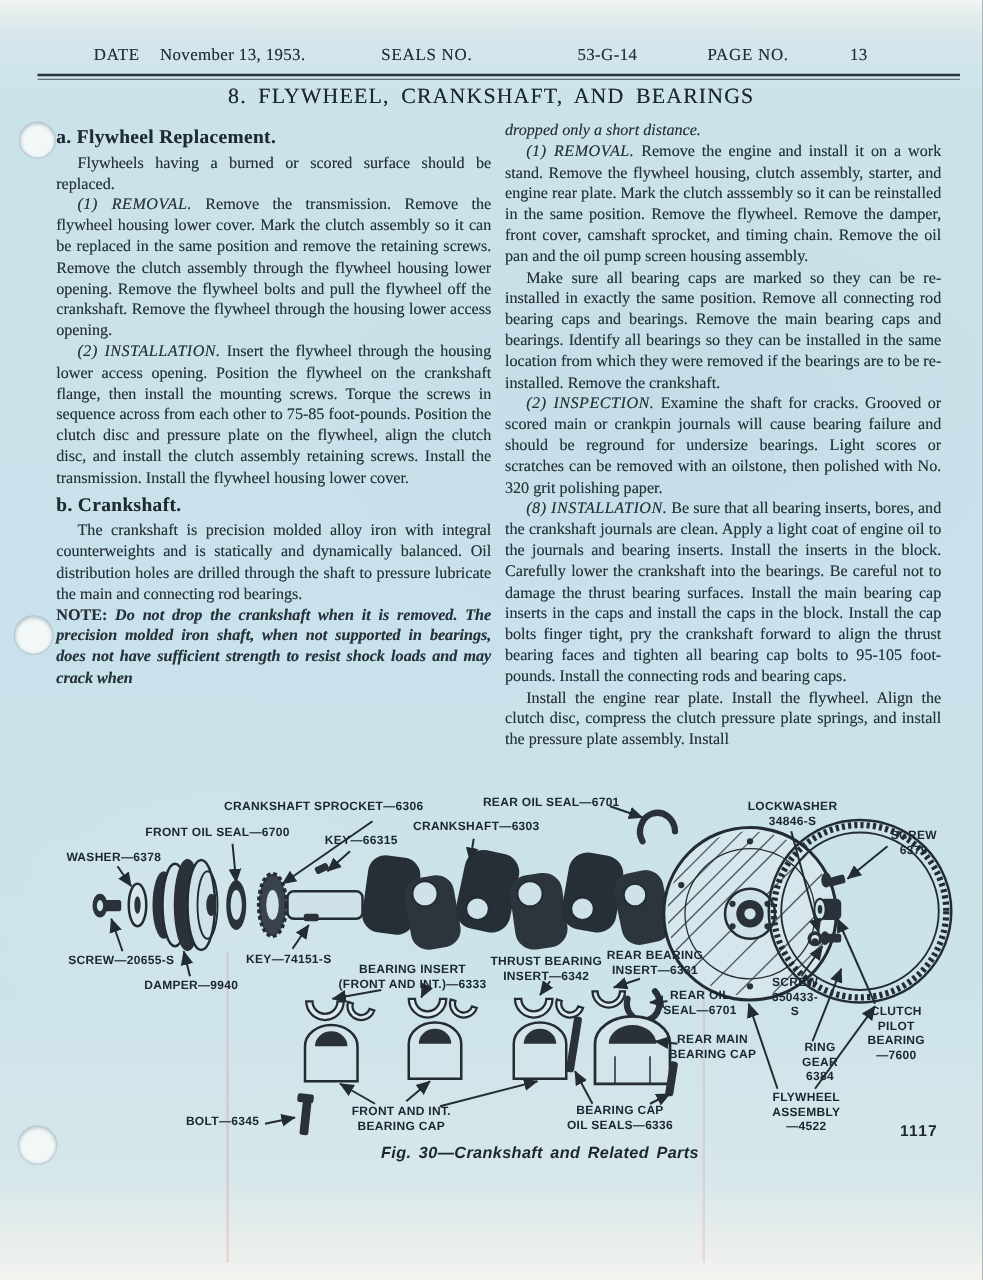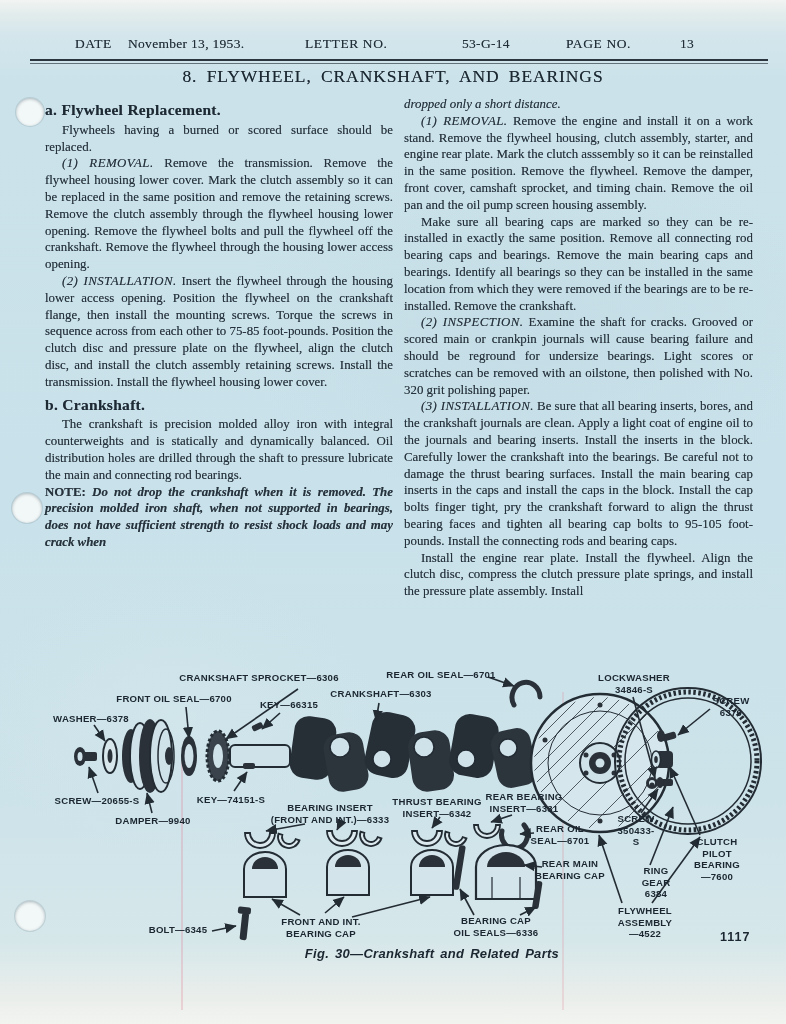--- a/index.html
+++ b/index.html
@@ -33,21 +33,21 @@
   .col-right { left:404px; width:349px; }
   .col p { margin:0; }
   .indent { text-indent:17px; }
   .sec-head { margin:6px 0 3px; font-size:15.5px; font-weight:700; letter-spacing:.3px;
               color:#1d2933; text-align:left; text-indent:0; }
   .lead { font-style:italic; letter-spacing:.4px; }
   .note-label { font-weight:700; }
   .note-text { font-weight:700; font-style:italic;margin-top:48px; }
   .note-cont { font-weight:400; font-style:italic; }
   
-  .figure { position:absolute; left:0; top:655px; width:654px; height:335px; }
+  .figure { position:absolute; left:0; top:623px; width:654px; height:335px; }
   .figure svg { position:absolute; left:0; top:0; }
   .fig-label { position:absolute; transform:translateX(-50%); text-align:center;
                font:700 9.6px/11.6px "Liberation Sans", sans-serif; letter-spacing:.25px;
                color:#1b2630; white-space:pre-line; }
   .fig-caption { position:absolute; left:404px; top:291px; transform:translateX(-50%);
                  font:700 italic 13px/15px "Liberation Sans", sans-serif; letter-spacing:.3px;
                  word-spacing:2px; color:#1b2630; white-space:nowrap;margin-left:28px; }
   .fig-pagenum { position:absolute; left:720px; top:275px;
                  font:700 12.5px "Liberation Sans", sans-serif; letter-spacing:1px; color:#1b2630; }
   
@@ -67,21 +67,21 @@
 
   <div class="hole hole-1"></div>
   <div class="hole hole-2"></div>
   <div class="hole hole-3"></div>
   <div class="scanline scanline-1"></div>
   <div class="scanline scanline-2"></div>
 
   <div class="hdr">
     <span class="h-date-l">DATE</span>
     <span class="h-date-v v">November 13, 1953.</span>
-    <span class="h-letter-l">LETTER NO.</span>
+    <span class="h-letter-l">SEALS NO.</span>
     <span class="h-letter-v v">53-G-14</span>
     <span class="h-page-l">PAGE NO.</span>
     <span class="h-page-v v">13</span>
   </div>
 
   <div class="title">8.  FLYWHEEL, CRANKSHAFT, AND BEARINGS</div>
 
   <div class="col col-left">
     <h3 class="sec-head">a. Flywheel Replacement.</h3>
     <p class="indent">Flywheels having a burned or scored surface should be replaced.</p>
@@ -106,21 +106,21 @@
     <p class="indent">
       <span class="lead">(1) REMOVAL.</span>
       <span>Remove the engine and install it on a work stand. Remove the flywheel housing, clutch assembly, starter, and engine rear plate. Mark the clutch asssembly so it can be reinstalled in the same position. Remove the flywheel. Remove the damper, front cover, camshaft sprocket, and timing chain. Remove the oil pan and the oil pump screen housing assembly.</span>
     </p>
     <p class="indent">Make sure all bearing caps are marked so they can be re-installed in exactly the same position. Remove all connecting rod bearing caps and bearings. Remove the main bearing caps and bearings. Identify all bearings so they can be installed in the same location from which they were removed if the bearings are to be re-installed. Remove the crankshaft.</p>
     <p class="indent">
       <span class="lead">(2) INSPECTION.</span>
       <span>Examine the shaft for cracks. Grooved or scored main or crankpin journals will cause bearing failure and should be reground for undersize bearings. Light scores or scratches can be removed with an oilstone, then polished with No. 320 grit polishing paper.</span>
     </p>
     <p class="indent">
-      <span class="lead">(3) INSTALLATION.</span>
+      <span class="lead">(8) INSTALLATION.</span>
       <span>Be sure that all bearing inserts, bores, and the crankshaft journals are clean. Apply a light coat of engine oil to the journals and bearing inserts. Install the inserts in the block. Carefully lower the crankshaft into the bearings. Be careful not to damage the thrust bearing surfaces. Install the main bearing cap inserts in the caps and install the caps in the block. Install the cap bolts finger tight, pry the crankshaft forward to align the thrust bearing faces and tighten all bearing cap bolts to 95-105 foot-pounds. Install the connecting rods and bearing caps.</span>
     </p>
     <p class="indent">Install the engine rear plate. Install the flywheel. Align the clutch disc, compress the clutch pressure plate springs, and install the pressure plate assembly. Install</p>
   </div>
 
   <div class="figure">
 
     <svg width="786" height="335" viewBox="0 0 786 335">
       <defs>
         <marker id="ah" markerWidth="8" markerHeight="8" viewBox="0 0 10 10" refX="8.5" refY="5" orient="auto">

